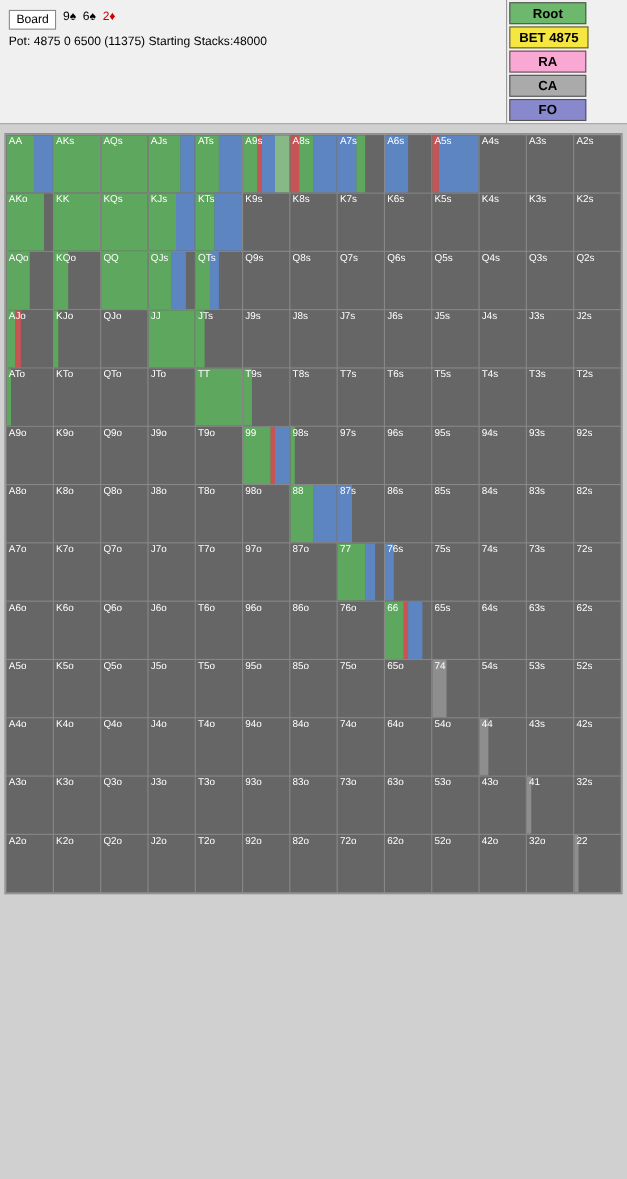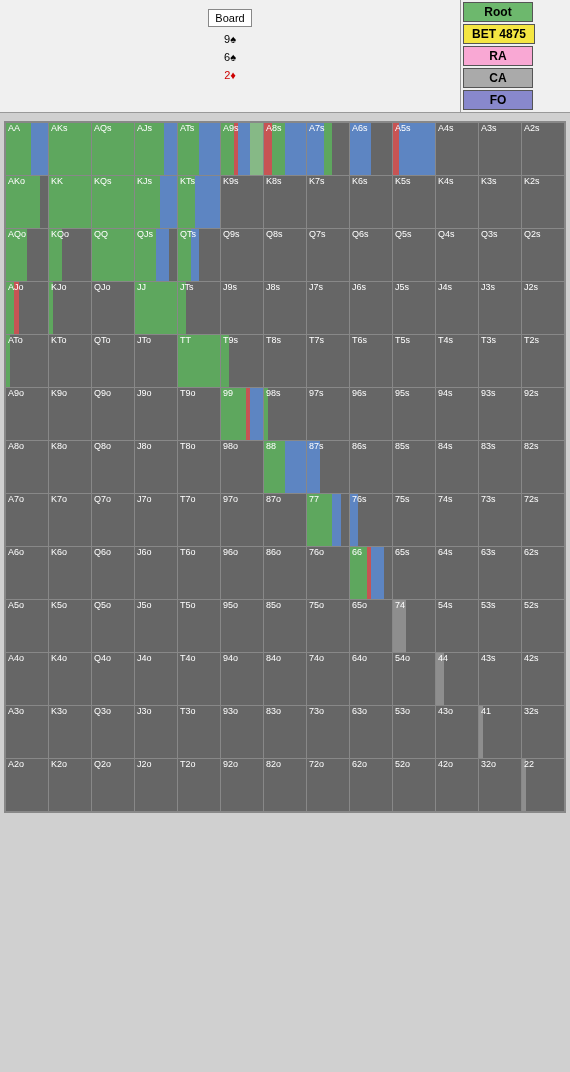--- a/index.html
+++ b/index.html
@@ -34,24 +34,23 @@
     }
 
     .info-line {
       font-size: 11px;
       color: #000;
       line-height: 1.6;
     }
 
     .board-row {
       display: flex;
-      align-items: center;
+      align-items: flex-start;
       gap: 6px;
       margin: 3px 0;
-      flex-direction: column;
     }
 
     .board-btn {
       border: 1px solid #888;
       background: #fff;
       padding: 2px 6px;
       font-size: 11px;
       cursor: pointer;
     }
 
@@ -127,20 +126,21 @@
 <div>
 
   <div class="top-section">
     <div class="left-info">
       <div class="board-row">
         <button class="board-btn">Board</button>
         <span class="card spade">9♠</span>
         <span class="card spade">6♠</span>
         <span class="card diamond">2♦</span>
       </div>
+      <div class="info-line">Pot: 4875 0 6500 (11375) Starting Stacks:48000</div>
     </div>
     <div class="right-buttons">
       <button class="nav-btn btn-root">Root</button>
       <button class="nav-btn btn-bet">BET 4875</button>
       <button class="nav-btn btn-ra">RA</button>
       <button class="nav-btn btn-ca">CA</button>
       <button class="nav-btn btn-fo">FO</button>
     </div>
   </div>
 

